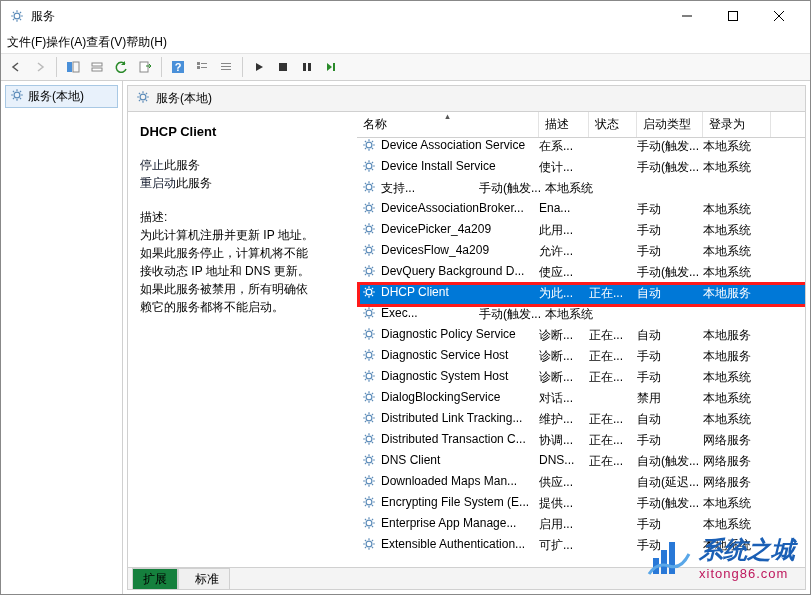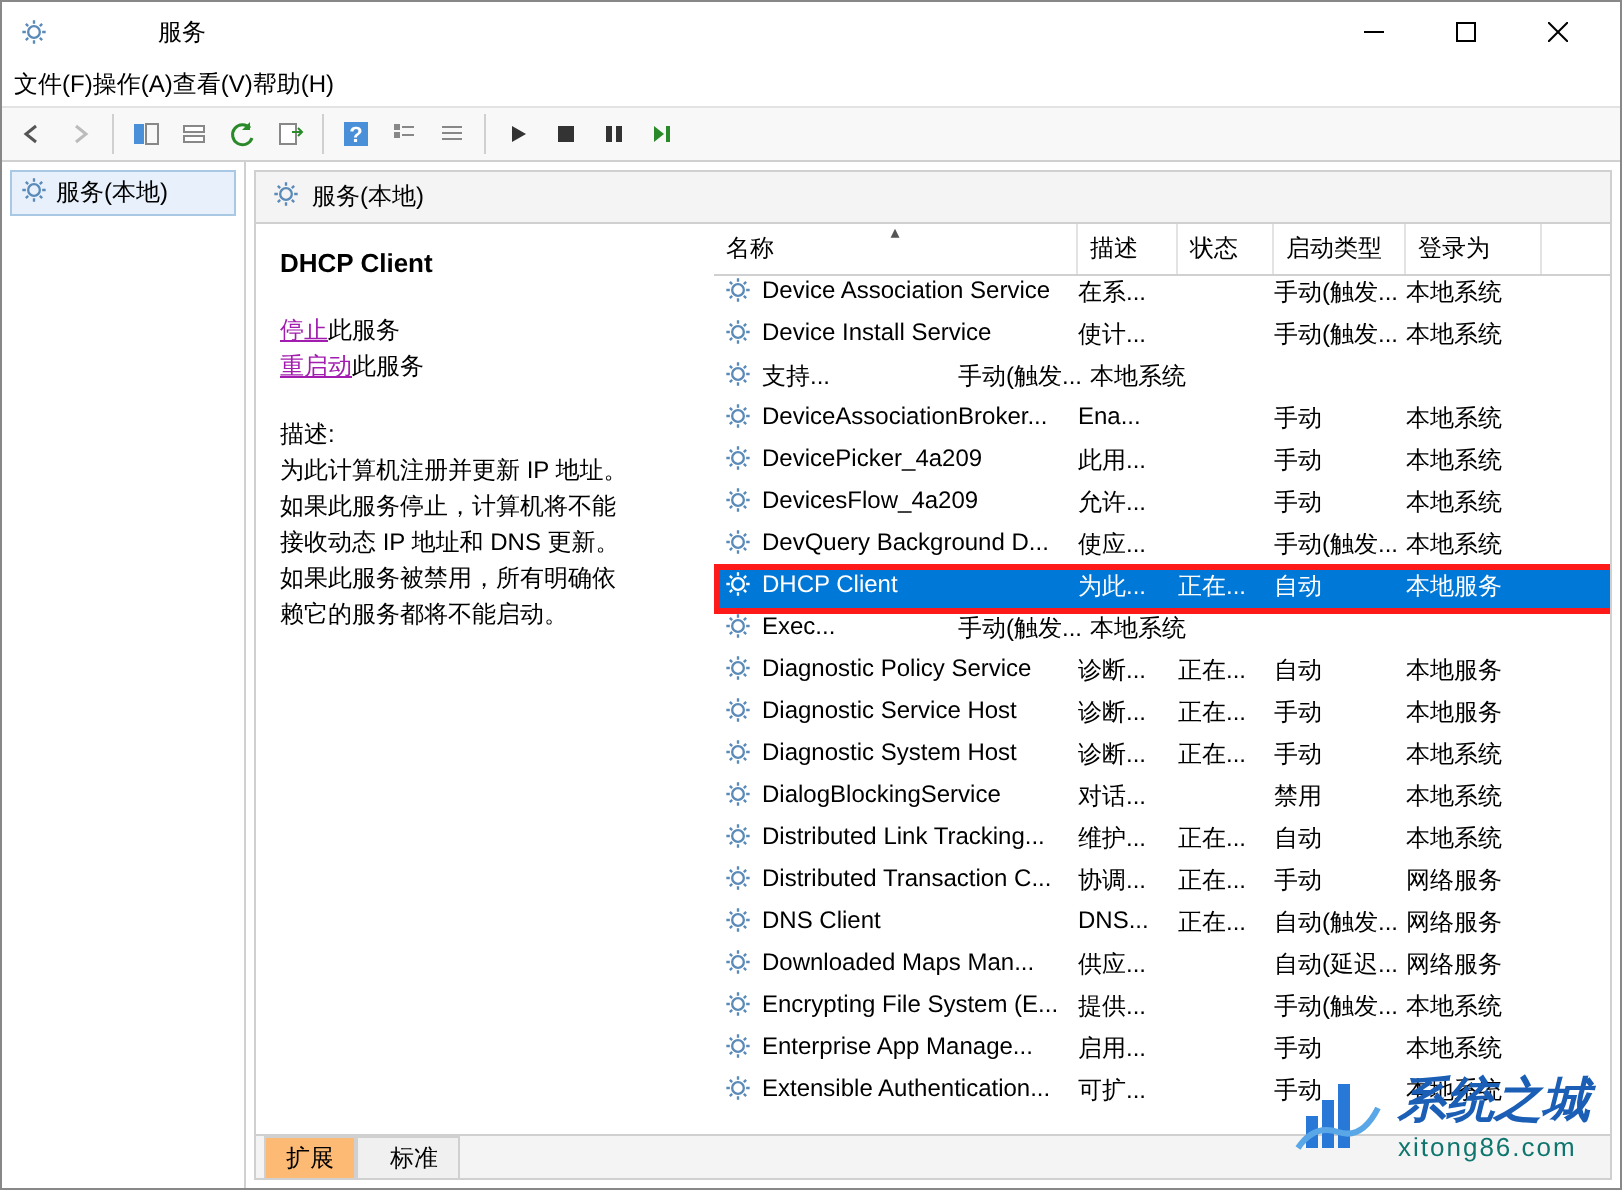--- a/index.html
+++ b/index.html
@@ -1,35 +1,35 @@
 <!DOCTYPE html>
 <html><head>
 <meta charset="utf-8">
 <style>
 * { box-sizing: border-box; margin: 0; padding: 0; }
 body { font-family: "Microsoft YaHei", "Segoe UI", Tahoma, sans-serif; font-size: 12px; background: #fff; overflow: hidden; width: 811px; height: 595px; border: 1px solid #888; }
 .titlebar { height: 30px; display: flex; align-items: center; padding: 0 8px; }
 .titlebar .app-icon { width: 16px; height: 16px; margin-right: 6px; display: inline-flex; align-items: center; justify-content: center; }
-.titlebar .title { flex: 1; font-size: 12px; margin-left: 48px; }
+.titlebar .title { flex: 1; font-size: 12px; }
 .wincontrols { display: flex; gap: 0; }
 .wincontrols div { width: 46px; height: 30px; display: flex; align-items: center; justify-content: center; }
 .menubar { height: 22px; display: flex; align-items: center; padding: 0 6px; gap: 0; font-size: 12px; }
 .menubar span { cursor: default; }
 .toolbar { height: 28px; border-top: 1px solid #e3e3e3; border-bottom: 1px solid #d0d0d0; display: flex; align-items: center; padding: 0 4px; gap: 2px; background: #f8f8f8; }
 .toolbar .tbtn { width: 22px; height: 22px; display: flex; align-items: center; justify-content: center; border: 1px solid transparent; }
 .toolbar .sep { width: 1px; height: 20px; background: #d0d0d0; margin: 0 3px; }
 .content { display: flex; height: calc(100% - 80px); }
 .leftpane { width: 122px; border-right: 1px solid #d0d0d0; background: #fff; padding: 4px; }
 .left-item { display: flex; align-items: center; gap: 4px; padding: 2px 4px; background: #e8f1fb; border: 1px solid #a8c8e4; }
 .rightpane { flex: 1; display: flex; flex-direction: column; border: 1px solid #d0d0d0; margin: 4px; overflow: hidden; }
 .right-header { padding: 4px 8px; display: flex; align-items: center; gap: 6px; border-bottom: 1px solid #d0d0d0; background: #f4f4f4; }
 .right-body { flex: 1; display: flex; overflow: hidden; }
 .detail-pane { width: 198px; padding: 10px 12px; font-size: 12px; line-height: 1.5; }
 .detail-pane .svc-name { font-weight: bold; margin-bottom: 14px; font-size: 13px; }
-.detail-pane a { color: #a21caf; text-decoration: underline; cursor: pointer; }
+.detail-pane a { color: #0f172a; cursor: pointer; }
 .detail-pane .desc-label { margin-top: 16px; }
 .list-pane { flex: 1; display: flex; flex-direction: column; overflow: hidden; margin-left: 31px; }
 .list-header { display: flex; border-bottom: 1px solid #d0d0d0; background: #fff; }
 .list-header .col { padding: 4px 6px; border-right: 1px solid #e3e3e3; font-size: 12px; position: relative; }
 .col.c-name { width: 182px; }
 .col.c-desc { width: 50px; }
 .col.c-stat { width: 48px; }
 .col.c-start { width: 66px; }
 .col.c-logon { width: 68px; }
 .sort-arrow { position: absolute; top: -1px; left: 50%; transform: translateX(-50%); font-size: 9px; color: #555;}
@@ -38,26 +38,26 @@
 .row .ricon { width: 16px; display: inline-flex; align-items: center; justify-content: center; margin-right: 4px; flex-shrink:0; }
 .row .cell { white-space: nowrap; overflow: hidden; text-overflow: clip; font-size: 12px; }
 .row .cell.c-name { width: 158px; }
 .row .cell.c-desc { width: 50px; }
 .row .cell.c-stat { width: 48px; }
 .row .cell.c-start { width: 66px; }
 .row .cell.c-logon { width: 68px; }
 .row.selected { background: #0078d7; color: #fff; }
 .highlight-box { position: absolute; border: 3px solid #ff1a1a; pointer-events: none; z-index: 10; }
 .tabs { height: 22px; display: flex; align-items: flex-end; gap: 0; background: #f4f4f4; border-top: 1px solid #d0d0d0; padding-left: 4px; }
-.tab { padding: 2px 10px; border: 1px solid #d0d0d0; border-bottom: none; background: #fdba74; font-size: 12px; position: relative; top: 1px; }
+.tab { padding: 2px 10px; border: 1px solid #d0d0d0; border-bottom: none; background: #15803d; font-size: 12px; position: relative; top: 1px; }
 .tab.inactive { background: #f0f0f0; padding-left: 16px; }
 .watermark { position: absolute; right: 16px; bottom: 12px; display: flex; align-items: center; gap: 6px; }
 .wm-icon svg { width: 48px; height: 48px; }
 .wm-text .t1 { font-size: 24px; font-weight: bold; color: #1a5fb5; font-style: italic; }
-.wm-text .t2 { font-size: 13px; color: #0f766e; letter-spacing: 1px; }
+.wm-text .t2 { font-size: 13px; color: #be185d; letter-spacing: 1px; }
 svg.gear { width: 14px; height: 14px; }
 </style>
 </head>
 <body>
 
 <div class="titlebar">
   <span class="app-icon">
     <svg class="gear" viewBox="0 0 24 24">
         <circle cx="12" cy="12" r="5" fill="none" stroke="#5a8ab8" stroke-width="2"></circle>
         <path d="M12 2v3M12 19v3M2 12h3M19 12h3M5 5l2 2M17 17l2 2M5 19l2-2M17 7l2-2" stroke="#5a8ab8" stroke-width="2"></path>

